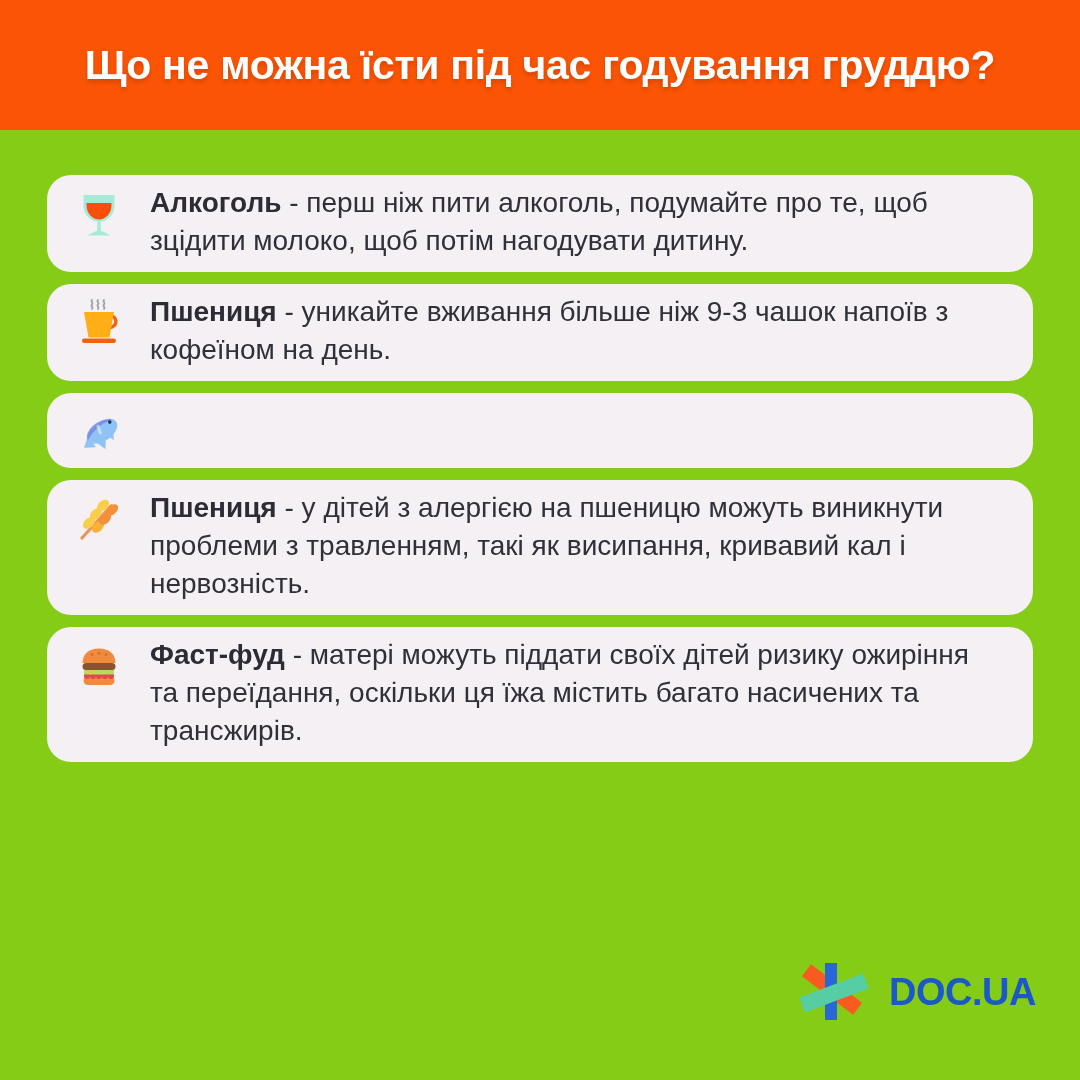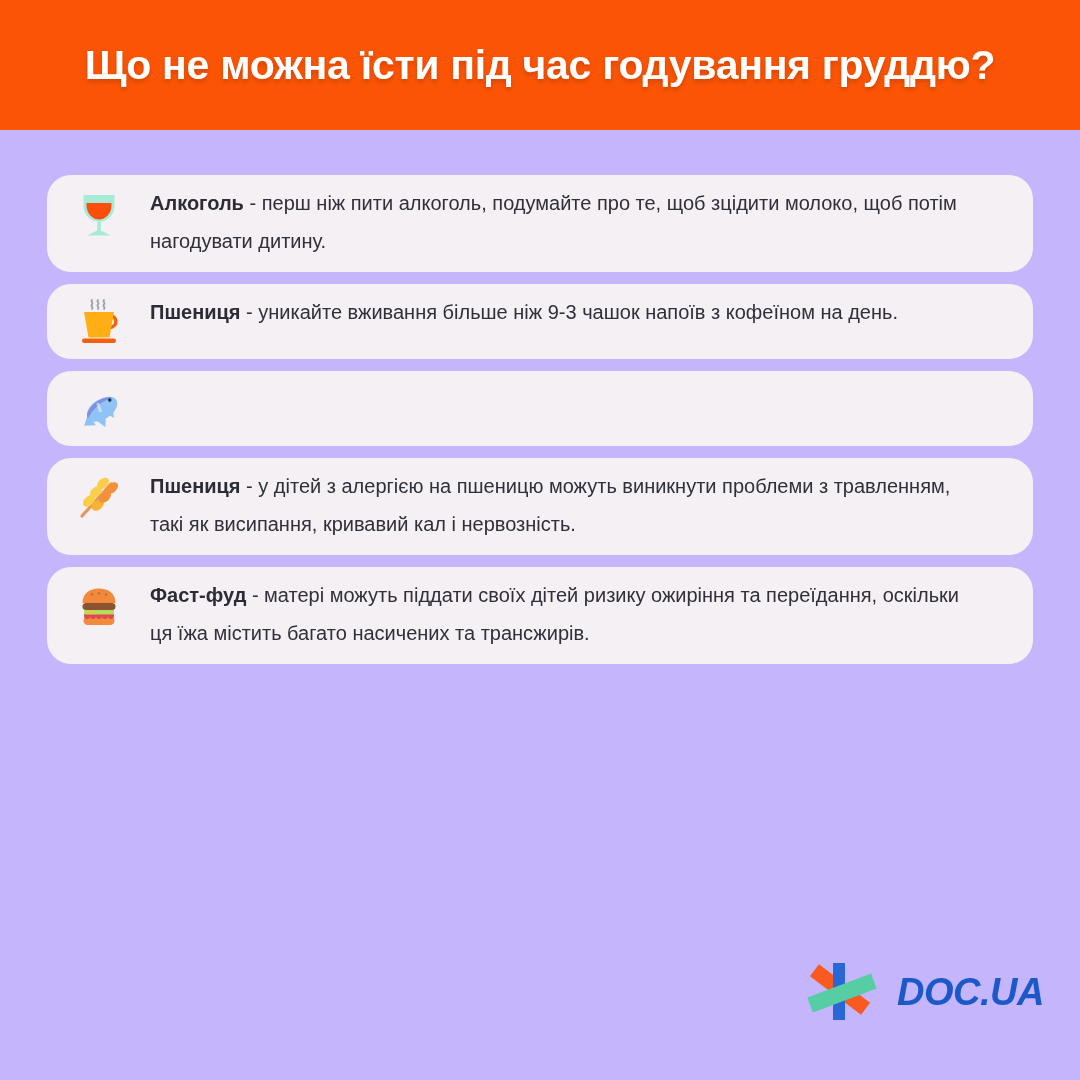--- a/index.html
+++ b/index.html
@@ -5,21 +5,21 @@
   * { margin: 0; padding: 0; box-sizing: border-box; }
   html, body { width: 1080px; height: 1080px; }
   body {
     font-family: "Liberation Sans", "DejaVu Sans", sans-serif;
     background: #F1F4FA;
   }
   .page {
     position: relative;
     width: 1080px;
     height: 1080px;
-    background: #c4b5fd;
+    background: #84cc16;
     overflow: hidden;
   }
   .header {
     position: absolute;
     top: 0; left: 0;
     width: 1080px;
     height: 130px;
     background: #FC5405;
     display: flex;
     align-items: center;
@@ -52,34 +52,33 @@
   .icon {
     width: 48px;
     height: 48px;
     flex: none;
     margin-top: 6px;
   }
   .icon svg { width: 48px; height: 48px; display: block; }
   .content {
     margin-left: 27px;
     max-width: 820px;
-    font-size: 20px;
+    font-size: 28px;
     line-height: 38px;
     font-weight: 500;
     color: #2F3039;
   }
   .term { font-weight: 700; color: #2B2C35; }
   .logo {
     position: absolute;
     top: 961px;
-    right: 36px;
+    right: 44px;
     display: flex;
     align-items: center;
     gap: 24px;
-    font-style: italic;
   }
   .logo-mark {
     position: relative;
     width: 62px;
     height: 62px;
     flex: none;
   }
   .lm-bar { position: absolute; }
   .lm-orange {
     left: -3px; top: 21px;

